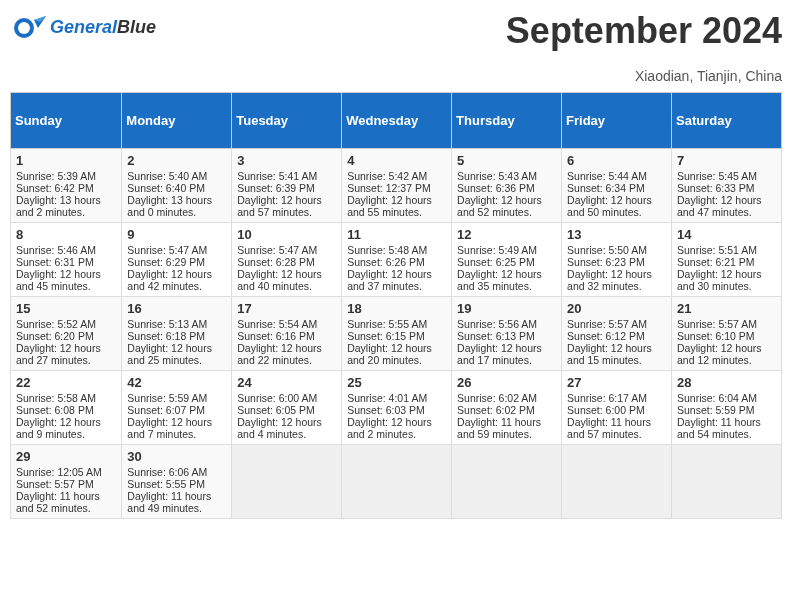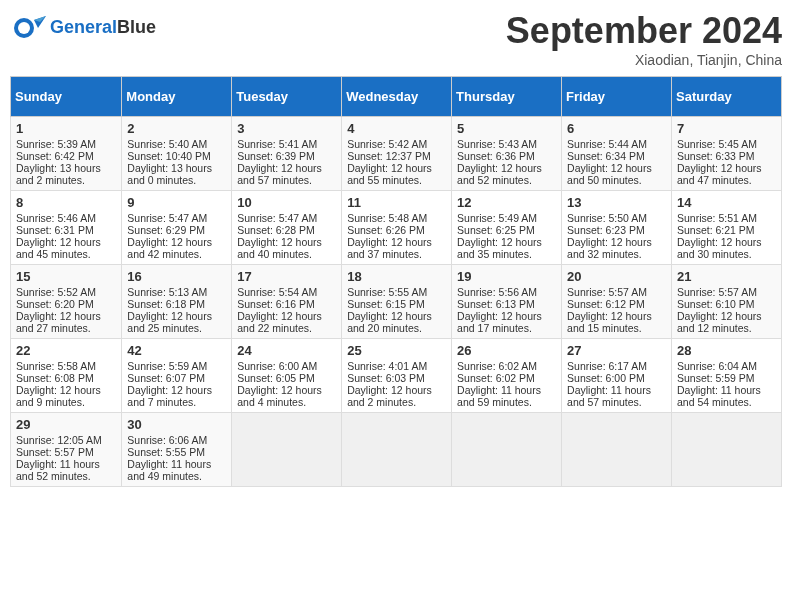--- a/index.html
+++ b/index.html
@@ -13,43 +13,45 @@
     .header {
       display: flex;
       justify-content: space-between;
       align-items: flex-start;
       margin-bottom: 8px;
     }
     .logo {
       display: flex;
       flex-direction: column;
       align-items: flex-start;
+      font-style: italic;
     }
     .title-block {
       text-align: right;
     }
     .month-title {
       font-size: 36px;
       font-weight: bold;
       color: #333;
     }
     .subtitle {
       font-size: 14px;
       color: #555;
+      margin-top: 16px;
     }
     table {
       width: 100%;
       border-collapse: collapse;
     }
     thead tr {
       background-color: #1a6fc4;
       color: white;
     }
     thead th {
-      padding: 12px 4px;
+      padding: 20px 4px;
       font-size: 13px;
       font-weight: bold;
       text-align: left;
       border: 1px solid #ccc;
     }
     tbody tr {
       vertical-align: top;
     }
     tbody td {
       border: 1px solid #ddd;
@@ -116,21 +118,21 @@
         <td>
           <span class="day-num">1</span>
           <div>Sunrise: 5:39 AM</div>
           <div>Sunset: 6:42 PM</div>
           <div>Daylight: 13 hours</div>
           <div>and 2 minutes.</div>
         </td>
         <td>
           <span class="day-num">2</span>
           <div>Sunrise: 5:40 AM</div>
-          <div>Sunset: 10:40 PM</div>
+          <div>Sunset: 6:40 PM</div>
           <div>Daylight: 13 hours</div>
           <div>and 0 minutes.</div>
         </td>
         <td>
           <span class="day-num">3</span>
           <div>Sunrise: 5:41 AM</div>
           <div>Sunset: 6:39 PM</div>
           <div>Daylight: 12 hours</div>
           <div>and 57 minutes.</div>
         </td>

